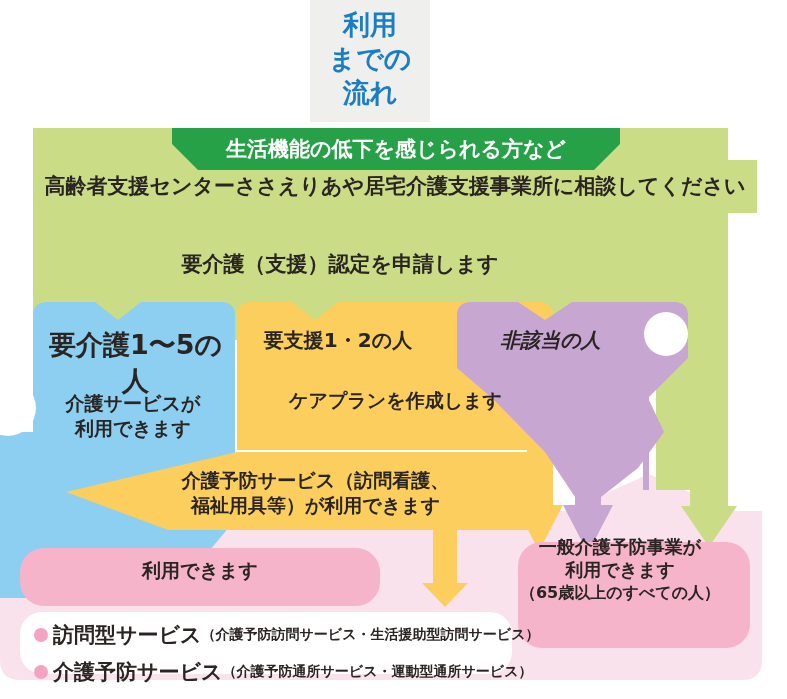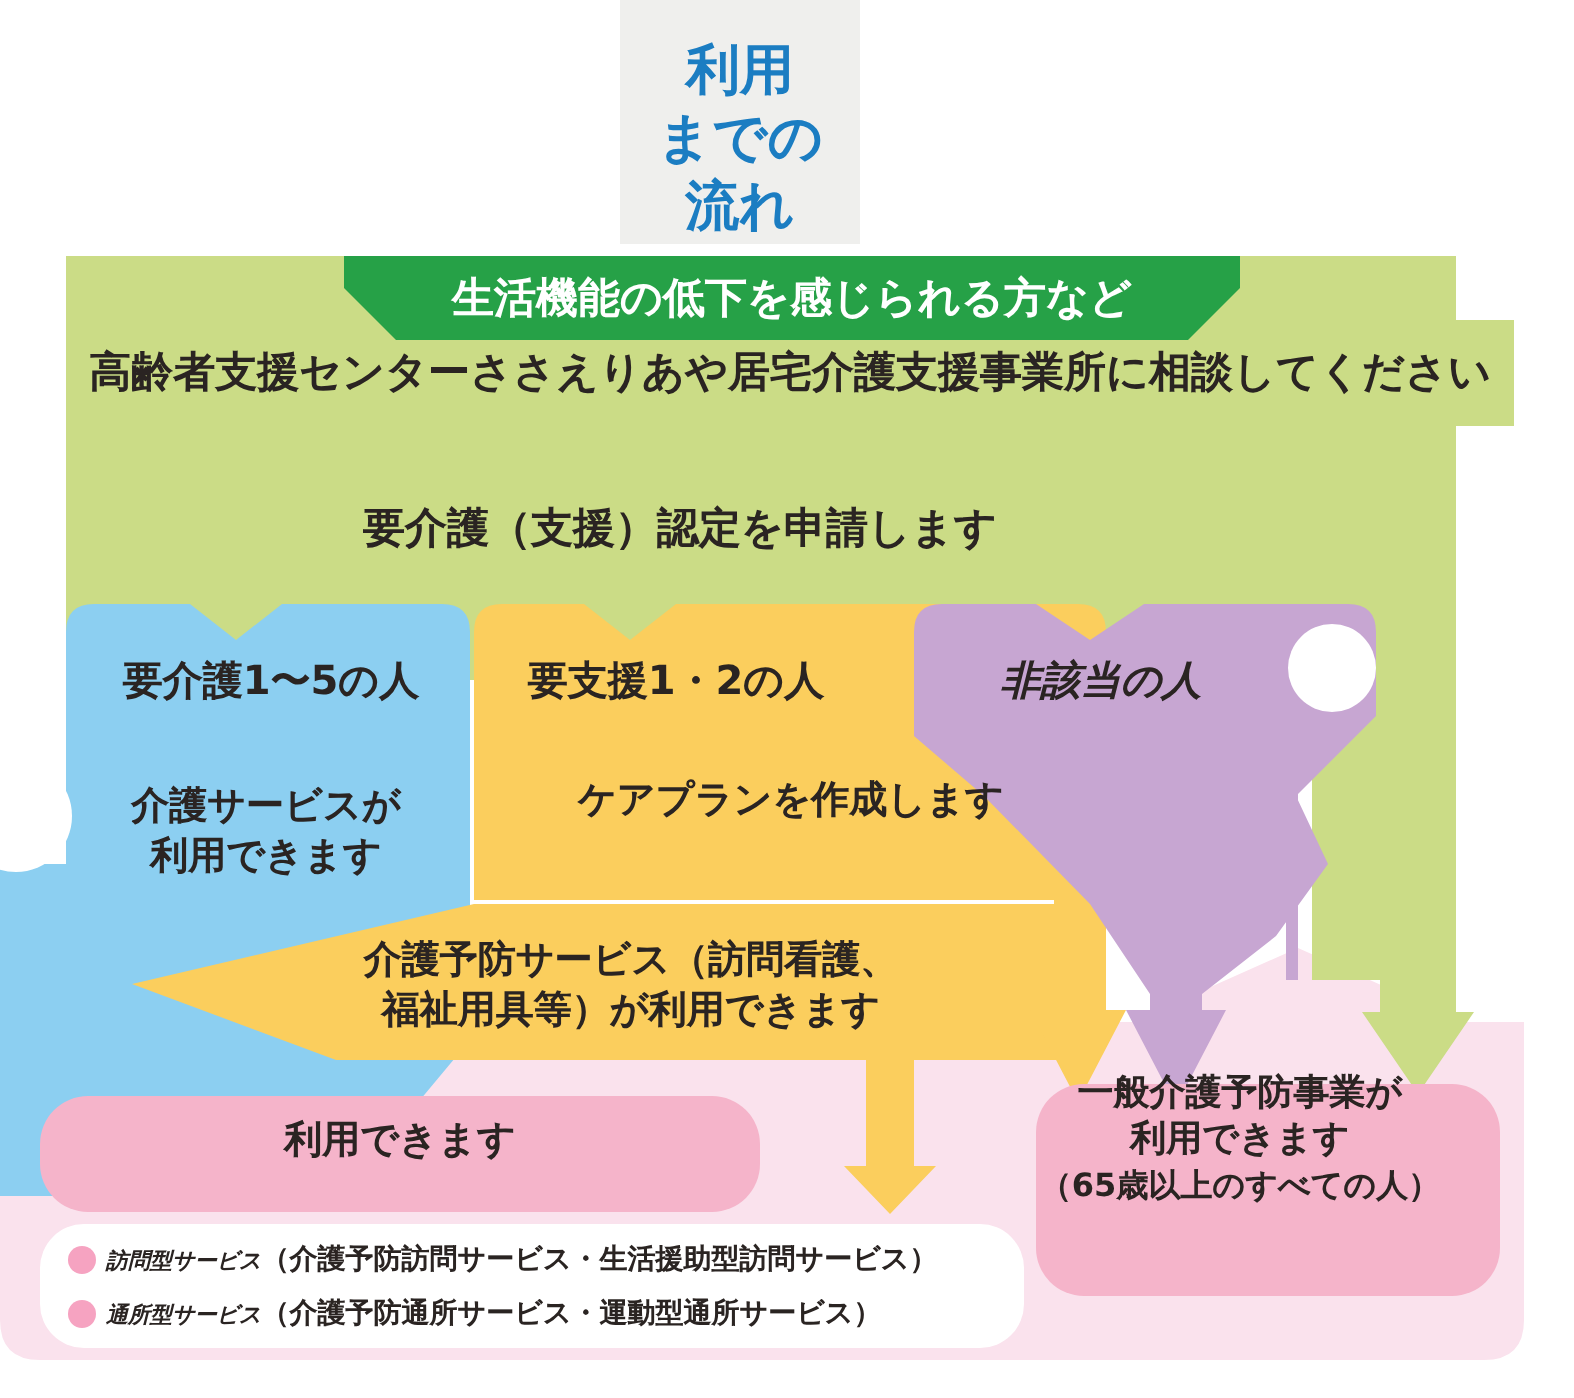--- a/index.html
+++ b/index.html
@@ -7,39 +7,39 @@
     position:relative;width:787px;height:699px;overflow:hidden;
     background:#ffffff;
     font-family:"DejaVu Sans",sans-serif;
     font-weight:bold;color:#2a2422;
   }
   #shapes{position:absolute;left:0;top:0;width:787px;height:699px;}
   .txt{position:absolute;text-align:center;font-weight:bold;color:#2a2422;}
   #title-box{
     position:absolute;left:310px;top:0;width:120px;height:122px;
     background:#efefed;color:#1b7dc2;font-size:27px;line-height:34px;
-    text-align:center;padding-top:19px;box-sizing:border-box;
+    text-align:center;padding-top:8px;box-sizing:border-box;
   }
   #badge-label{left:172px;top:135px;width:448px;font-size:21px;color:#ffffff;}
   #consult-text{left:33px;top:172px;width:724px;font-size:21px;}
   #apply-text{left:60px;top:250px;width:560px;font-size:21px;}
-  #kaigo-label{left:38px;top:327px;width:195px;font-size:20px;}
+  #kaigo-label{left:38px;top:327px;width:195px;font-size:27px;}
   #kaigo-result{left:33px;top:391px;width:200px;font-size:19px;line-height:25px;}
   #shien-label{left:243px;top:327px;width:190px;font-size:20px;}
   #shien-plan{left:243px;top:388px;width:305px;font-size:19px;line-height:25px;}
   #higaito-label{left:468px;top:327px;width:165px;font-size:20px;font-style:italic;}
   #prevention-text{left:108px;top:468px;width:415px;font-size:19px;line-height:25px;}
   #sogo-text{left:20px;top:558px;width:360px;font-size:19px;line-height:24px;}
   #ippan-text{left:518px;top:535px;width:204px;font-size:18px;line-height:23px;}
   #ippan-text .small{font-size:16px;}
   #service-list{position:absolute;left:34px;top:621px;width:470px;}
   .service-row{display:flex;align-items:center;margin-bottom:9px;white-space:nowrap;}
   .bullet{display:inline-block;width:14px;height:14px;border-radius:50%;
     background:#f6a3c1;margin-right:5px;flex:0 0 auto;}
-  .service-name{font-size:11px;font-style:italic;}
+  .service-name{font-size:21px;}
   .service-detail{font-size:14px;}
 </style>
 </head>
 <body>
 
 <div id="stage">
 
   <svg id="shapes" viewBox="0 0 787 699" xmlns="http://www.w3.org/2000/svg">
 
     <path d="M0,478 L430,478 L430,511 L566,511 L649,474 L732,511 L762,511 L762,660 Q762,680 742,680 L20,680 Q0,680 0,660 Z" fill="#fae2ed"></path>
@@ -104,21 +104,21 @@
   </div>
 
   <div id="service-list">
     <div class="service-row">
       <span class="bullet"></span>
       <span class="service-name">訪問型サービス</span>
       <span class="service-detail">（介護予防訪問サービス・生活援助型訪問サービス）</span>
     </div>
     <div class="service-row">
       <span class="bullet"></span>
-      <span class="service-name">通所型サービス</span>
+      <span class="service-name">介護予防サービス</span>
       <span class="service-detail">（介護予防通所サービス・運動型通所サービス）</span>
     </div>
   </div>
 
   <div id="ippan-text" class="txt">
     <div>一般介護予防事業が</div>
     <div>利用できます</div>
     <div class="small">（65歳以上のすべての人）</div>
   </div>
 

